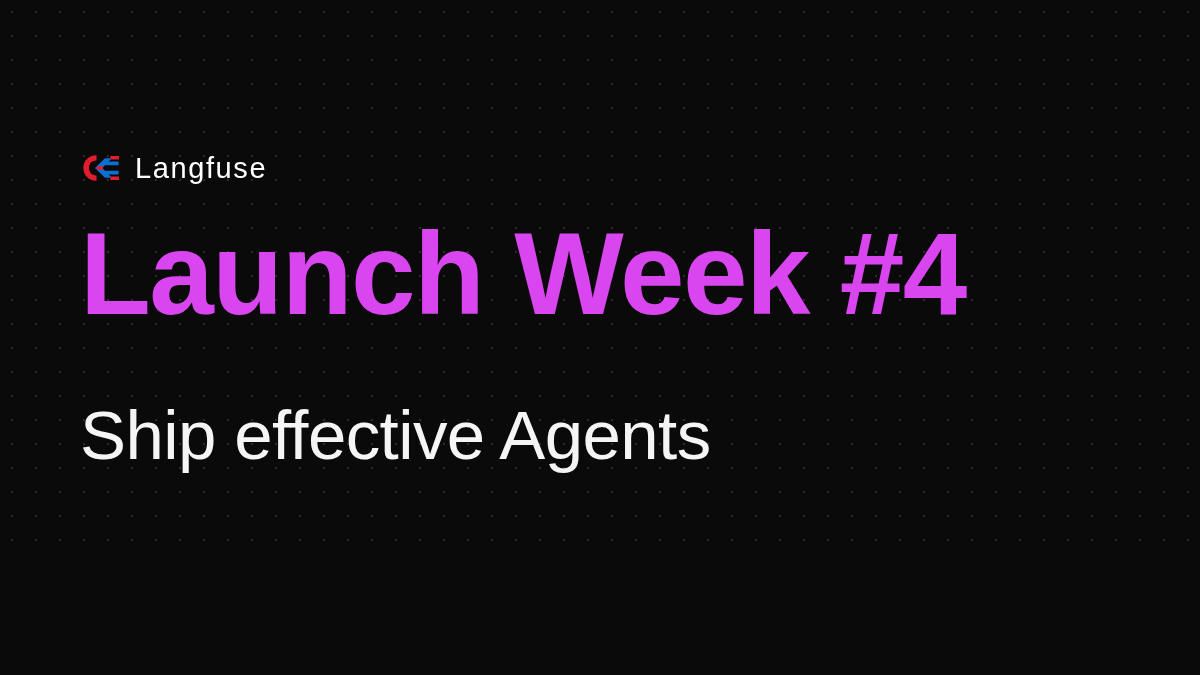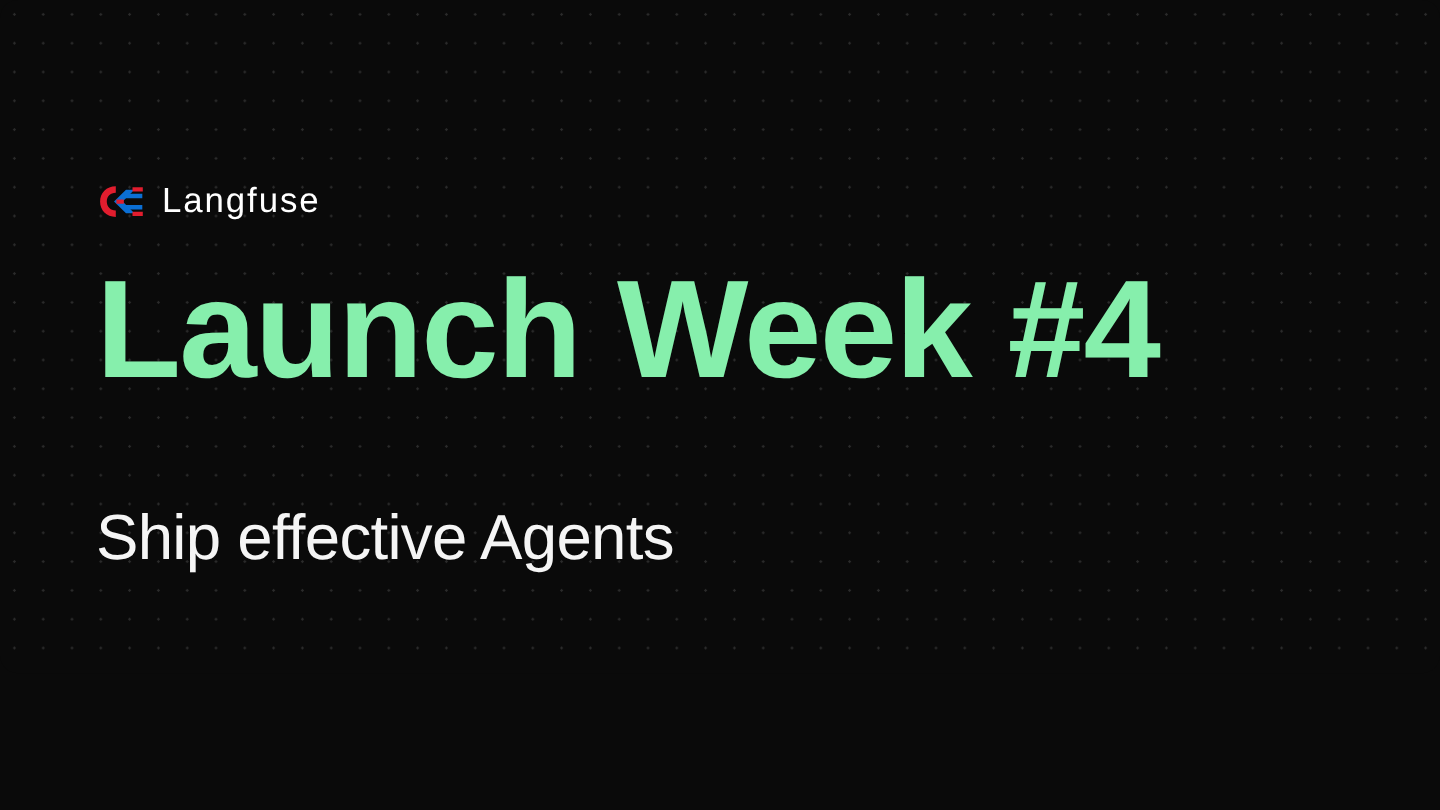--- a/index.html
+++ b/index.html
@@ -70,31 +70,31 @@
     line-height:1;
     white-space:nowrap;
   }
 
   
   .headline {
     margin-top:31px;
     font-family:"Liberation Sans", sans-serif;
     font-size:116px;
     font-weight:700;
-    color:#86efac;
+    color:#d946ef;
     letter-spacing:-1.5px;
     line-height:0.95;
     white-space:nowrap;
   }
 
   
   .subtitle {
-    margin-top:86px;
+    margin-top:62px;
     font-family:"Liberation Sans", sans-serif;
-    font-size:53px;
+    font-size:69px;
     font-weight:400;
     color:#f5f5f5;
     letter-spacing:-0.6px;
     line-height:1.30;
   }
 
   .subtitle-line { display:block; white-space:nowrap; }
 </style>
 </head>
 <body>

